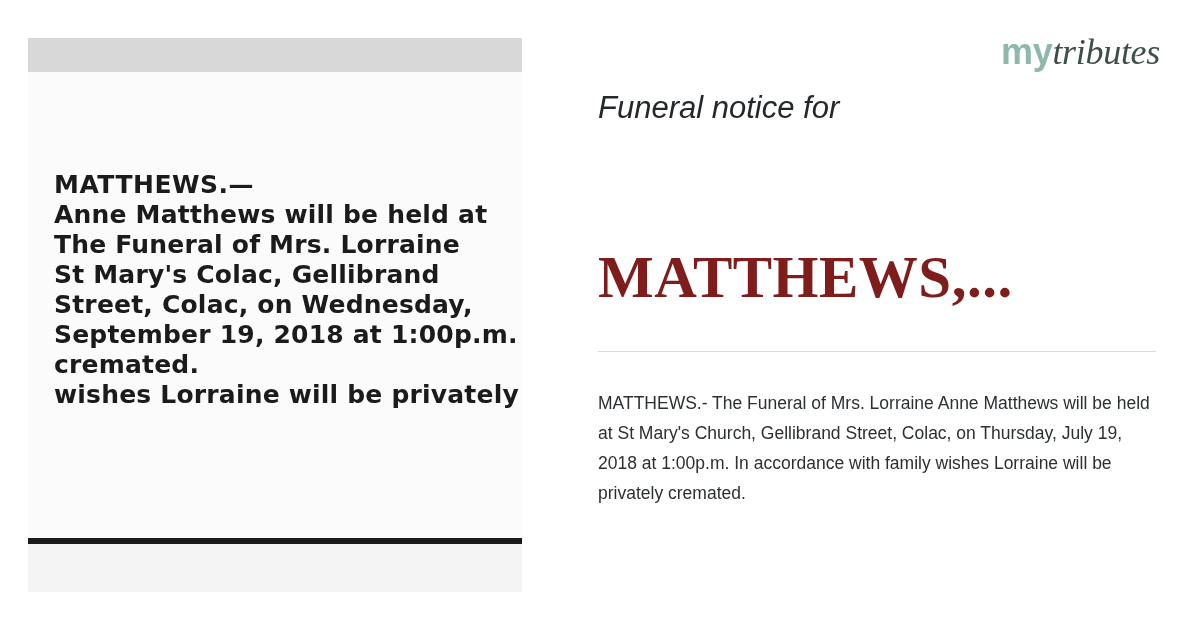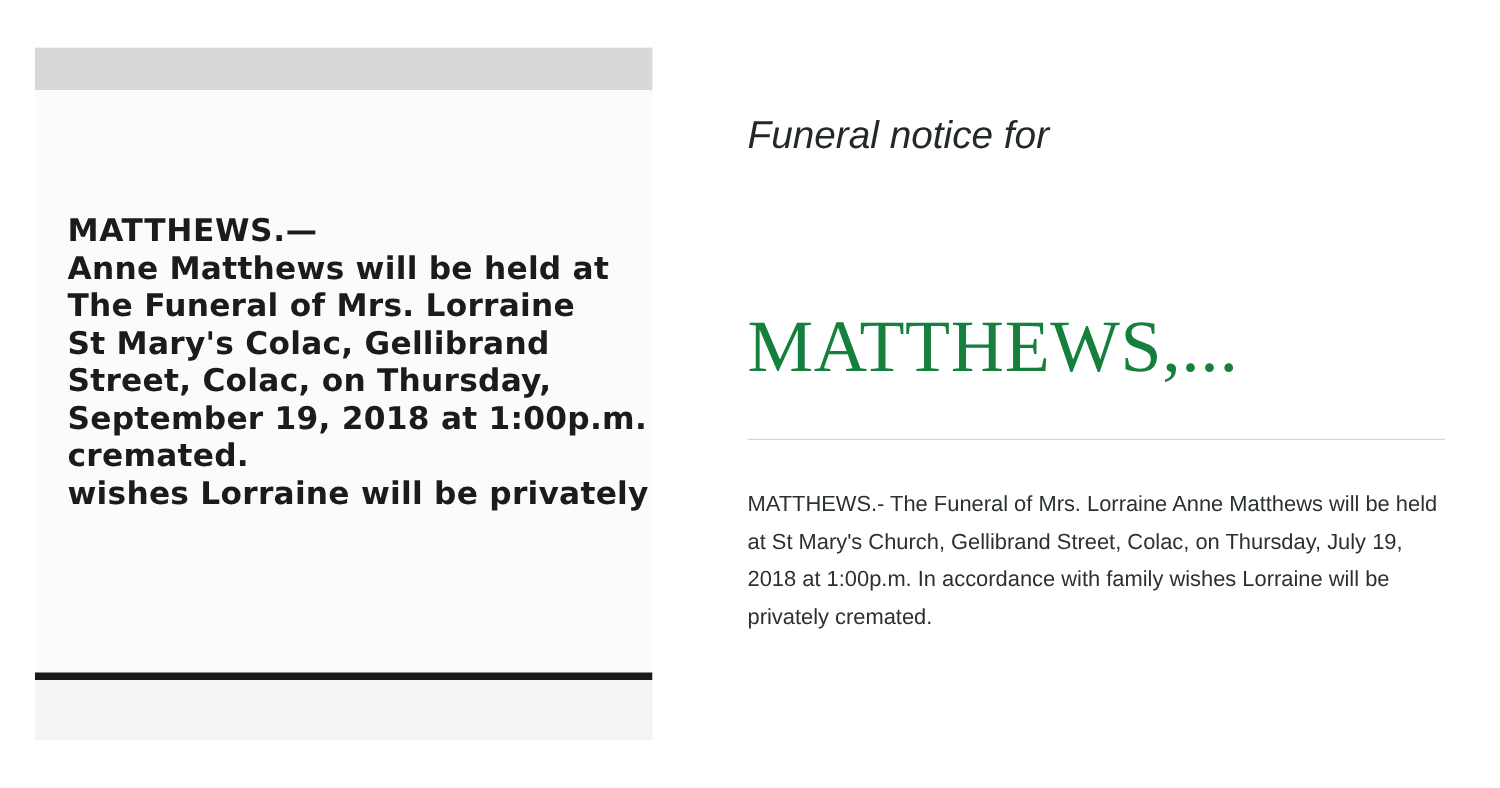--- a/index.html
+++ b/index.html
@@ -118,24 +118,24 @@
     font-family: Liberation Sans, sans-serif;
     font-style: italic;
     font-size: 31px;
     color: #23282b;
   }
   .headline {
     position: absolute;
     left: 0;
     top: 205px;
     font-family: "Liberation Serif", serif;
-    font-weight: 400;
+    font-weight: 700;
     font-size: 59px;
     line-height: 64px;
-    color: #15803d;
+    color: #7f1d1d;
     letter-spacing: 0.5px;
   }
   .divider {
     position: absolute;
     left: 0;
     top: 351px;
     width: 558px;
     height: 1px;
     background: #d9d9d9;
   }
@@ -161,29 +161,32 @@
     <div class="clipping-topband"></div>
     <div class="clipping-paper"></div>
     <div class="clipping-rule"></div>
     <div class="clipping-bottom"></div>
 
     <div class="clip-text">
       <span class="clip-line surname">MATTHEWS.—</span>
       <span class="clip-line">Anne Matthews will be held at</span>
       <span class="clip-line">The  Funeral  of  Mrs.  Lorraine</span>
       <span class="clip-line">St Mary's Colac,  Gellibrand</span>
-      <span class="clip-line">Street,   Colac,   on   Thursday,</span>
+      <span class="clip-line">Street,   Colac,   on   Wednesday,</span>
       <span class="clip-line">September   19,   2018   at   1:00p.m.</span>
       <span class="clip-line">cremated.</span>
       <span class="clip-line">wishes Lorraine will be privately</span>
     </div>
   </div>
 
   <div class="panel">
 
+    <div class="logo">
+      <span class="my">my</span><span class="tributes">tributes</span>
+    </div>
 
     <div class="eyebrow">Funeral notice for</div>
 
     <h1 class="headline">MATTHEWS,...</h1>
 
     <div class="divider"></div>
 
     <div class="body-text">
       <p>MATTHEWS.- The Funeral of Mrs.  Lorraine Anne Matthews will be held at St Mary's Church, Gellibrand Street, Colac, on Thursday, July 19, 2018 at 1:00p.m. In accordance with family wishes Lorraine will be privately cremated.</p>
     </div>

